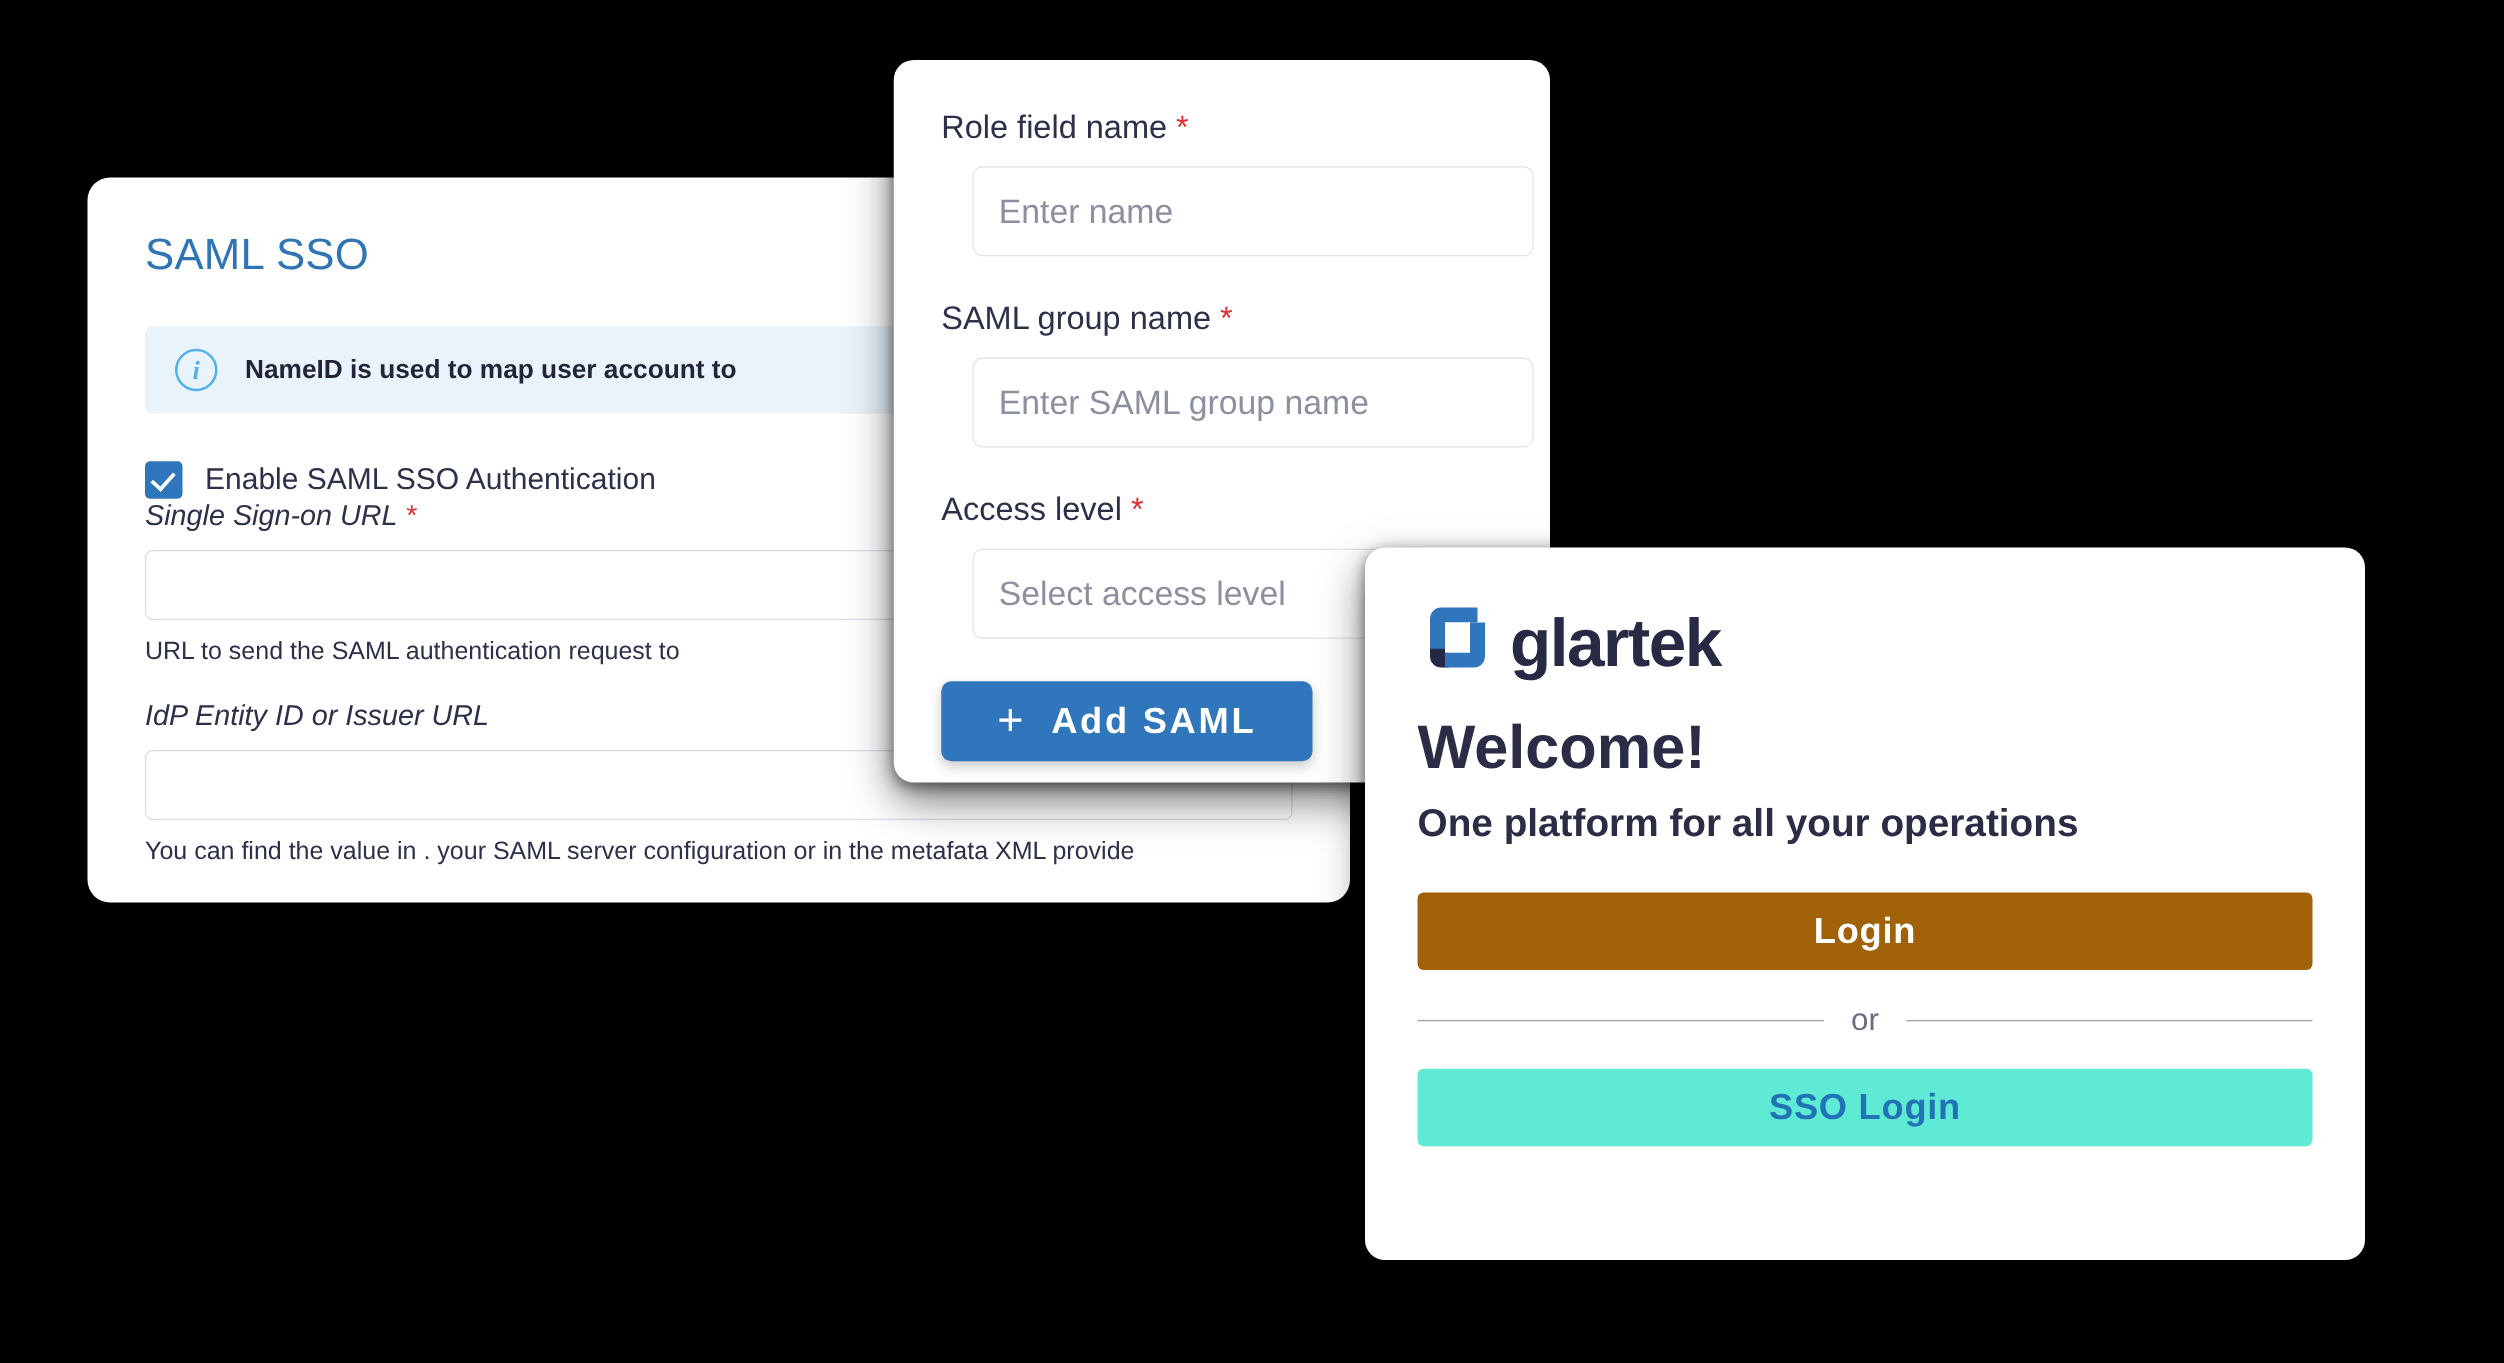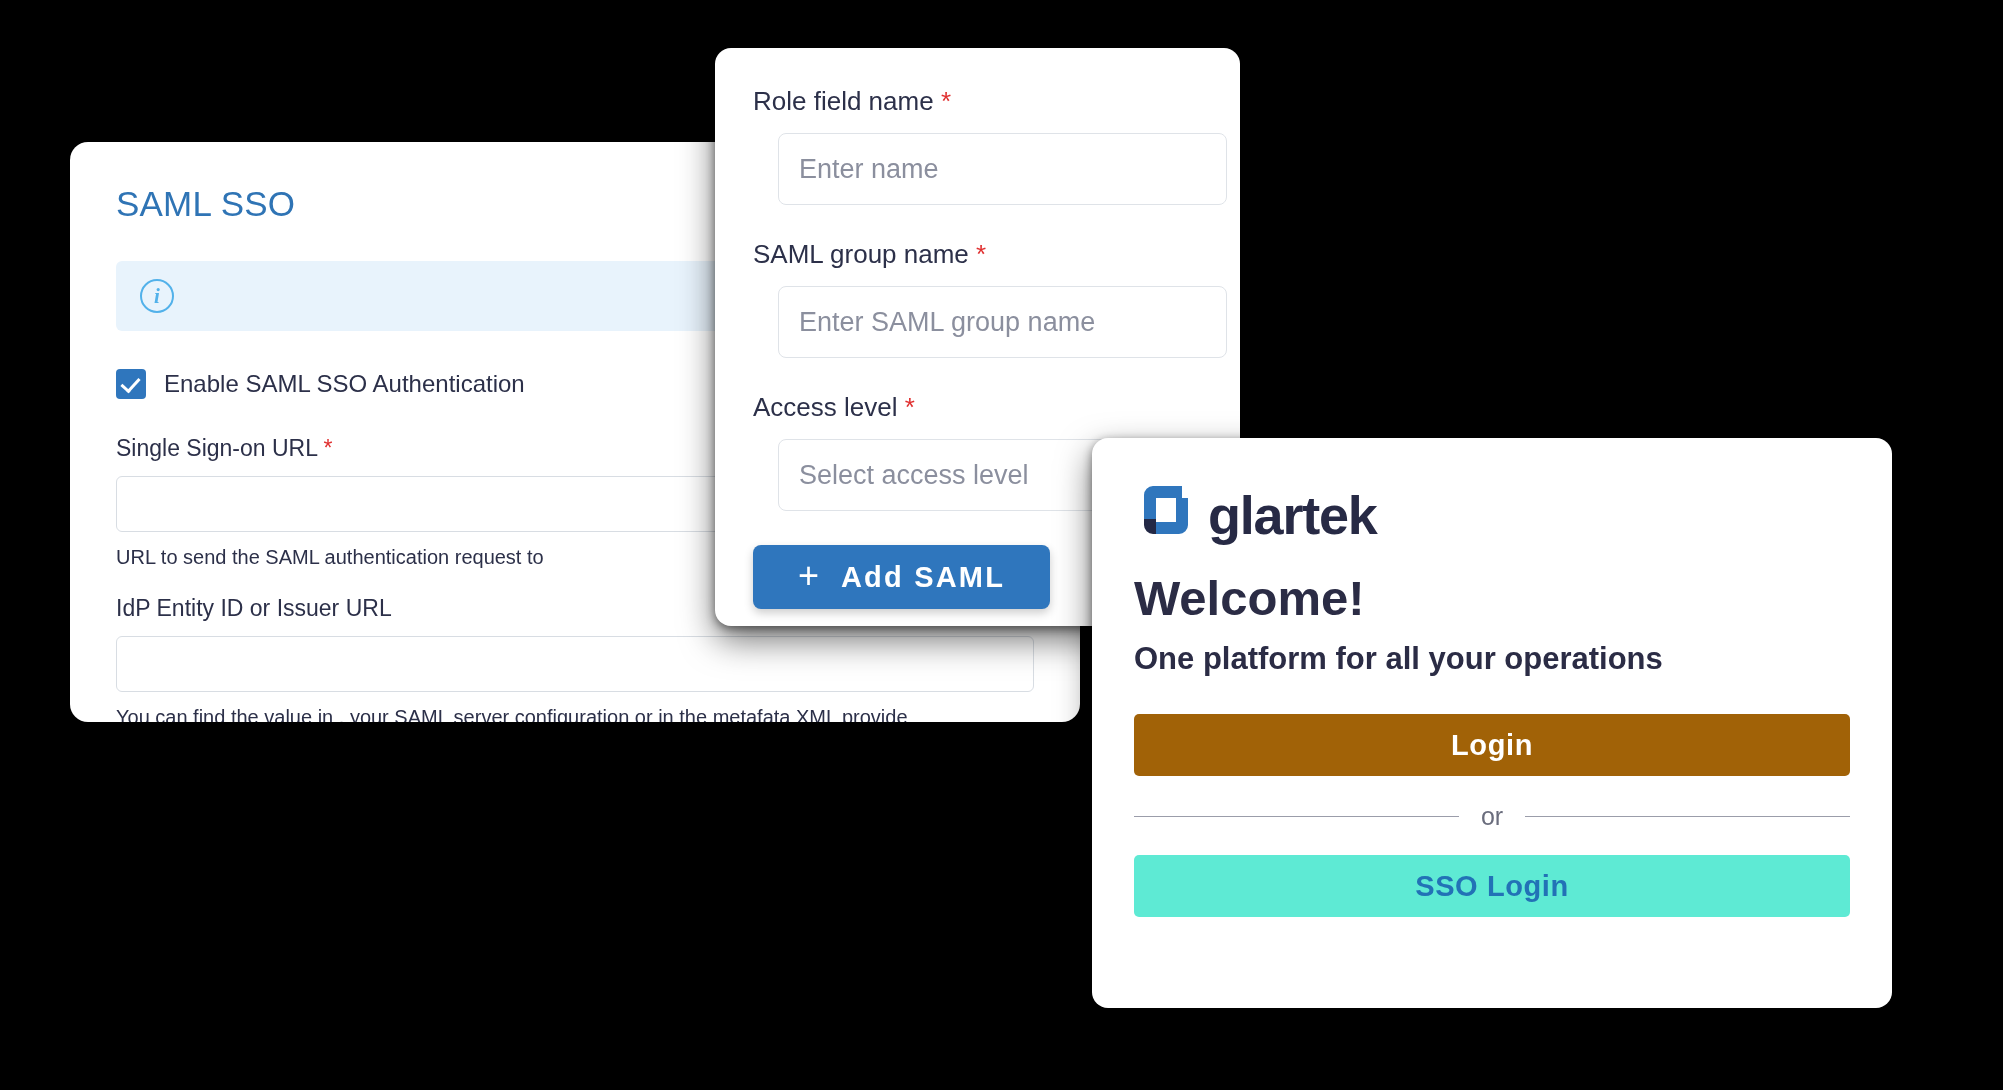--- a/index.html
+++ b/index.html
@@ -79,21 +79,20 @@
     color: #232339;
     font-size: 21px;
     font-weight: 700;
     white-space: nowrap;
   }
 
   .checkbox-row {
     display: flex;
     align-items: center;
     gap: 18px;
-    margin-bottom: 36px;
   }
   .checkbox-box {
     width: 30px;
     height: 30px;
     border-radius: 4px;
     background: #2f76bd;
     position: relative;
     flex: 0 0 auto;
   }
   .checkbox-box::after {
@@ -110,20 +109,21 @@
   .checkbox-label {
     font-size: 24px;
     color: #2c3049;
   }
 
   .field-label {
     font-size: 23px;
     color: #2c3049;
     margin-bottom: 14px;
     white-space: nowrap;
+    font-style: italic;
   }
   .req { color: #e03030; font-size: 23px; }
   .text-input {
     height: 56px;
     border: 1px solid #d8dde3;
     border-radius: 6px;
     background: #fff;
     width: 100%;
     box-sizing: border-box;
     margin-bottom: 14px;
@@ -289,20 +289,21 @@
 
 <div class="stage">
 
   <div class="card" id="card-saml">
     <div class="inner">
 
       <h1 class="saml-title">SAML SSO</h1>
 
       <div class="info-banner">
         <span class="info-icon">i</span>
+        <span class="info-text">NameID is used to map user account to</span>
       </div>
 
       <div class="checkbox-row">
         <span class="checkbox-box"></span>
         <span class="checkbox-label">Enable SAML SSO Authentication</span>
       </div>
 
       <div>
         <div class="field-label"><span>Single Sign-on URL</span> <span class="req">*</span></div>
         <div class="text-input"></div>

